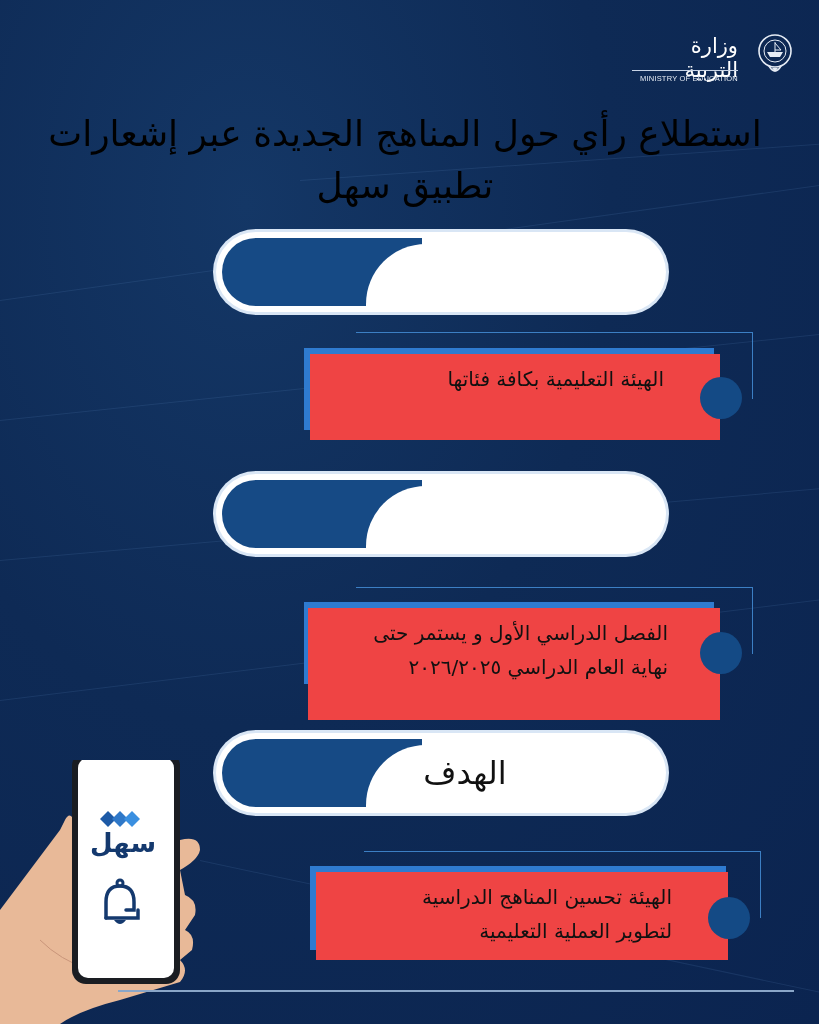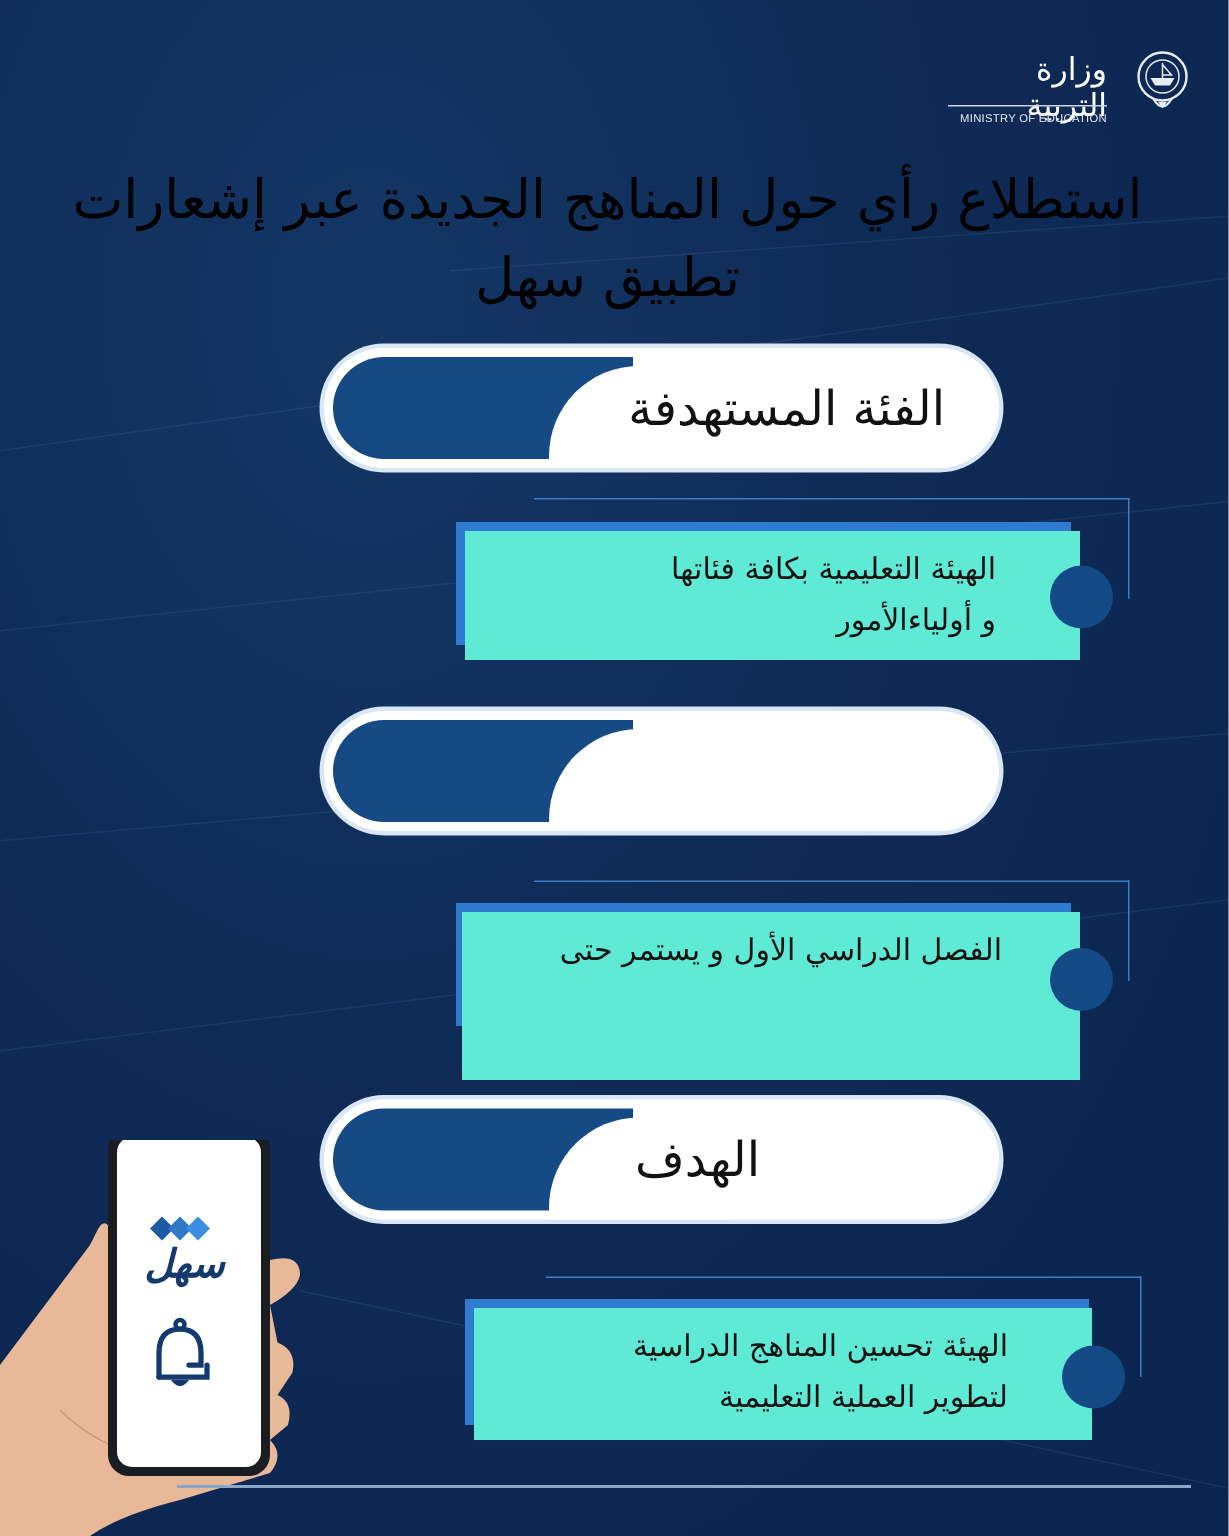--- a/index.html
+++ b/index.html
@@ -16,24 +16,24 @@
   .logo-en { position:absolute; right:58px; top:44px; color:#e6ecf5; font-size:7.5px; direction:ltr; letter-spacing:0.2px; white-space:nowrap; font-family:"Liberation Sans", sans-serif;margin-left:37px; }
   .emblem { position:absolute; right:0; top:2px; width:42px; height:46px; }
   .title { position:absolute; top:108px; left:40px; width:730px; text-align:center; color:#000000; font-size:36px; line-height:52px; font-weight:normal; }
   .pill { position:absolute; left:216px; width:450px; height:80px; border-radius:40px; background:#fff; box-shadow: 0 0 0 3px #d9e6f5; overflow:hidden; }
   .pill-blue { position:absolute; left:6px; top:6px; width:200px; height:68px; border-radius:34px 0 0 34px; background:#164a85; }
   .pill-curve { position:absolute; left:150px; top:12px; width:120px; height:100px; border-radius:60px 0 0 0; background:#fff; }
   .pill-text { position:absolute; right:36px; top:0; height:80px; line-height:80px; font-size:32px; color:#111; z-index:2; }
   .pill-text.center { right:0; left:0; text-align:center; padding-left:48px; }
   .frame { position:absolute; border:1.5px solid #3c7fc4; border-left:none; border-bottom:none; }
   .box-back { position:absolute; background:#2f7bd0; }
-  .box { position:absolute; background:#5eead4; }
+  .box { position:absolute; background:#ef4444; }
   .box-text { position:absolute; right:56px; top:8px; font-size:20px; color:#111; line-height:34px; text-align:right; }
   .dot { position:absolute; width:42px; height:42px; border-radius:50%; background:#144a85; }
-  .phone-hand { position:absolute; left:0; top:760px; width:210px; height:264px;font-style:italic; }
+  .phone-hand { position:absolute; left:0; top:760px; width:210px; height:264px; }
   .bottom-line { position:absolute; left:118px; top:990px; width:676px; height:1.5px; background:#8aa6c8; }
 </style>
 </head>
 <body>
 
 <div>
   <div class="bg-line" style="left:0;top:300px;width:900px;transform:rotate(-8deg)"></div>
   <div class="bg-line" style="left:0;top:420px;width:900px;transform:rotate(-6deg)"></div>
   <div class="bg-line" style="left:0;top:560px;width:900px;transform:rotate(-5deg)"></div>
   <div class="bg-line" style="left:0;top:700px;width:900px;transform:rotate(-7deg)"></div>
@@ -57,43 +57,42 @@
 
 <div class="title">
   <div>استطلاع رأي حول المناهج الجديدة عبر إشعارات</div>
   <div>تطبيق سهل</div>
 </div>
 
 <div>
   <div class="pill" style="top:232px">
     <div class="pill-blue"></div>
     <div class="pill-curve"></div>
-    <div class="pill-text">الفئة المستهدفة</div>
   </div>
   <div class="frame" style="left:356px;top:332px;width:396px;height:66px"></div>
   <div class="box-back" style="left:304px;top:348px;width:410px;height:82px"></div>
   <div class="box" style="left:310px;top:354px;width:410px;height:86px">
     <div class="box-text">
       <div>الهيئة التعليمية بكافة فئاتها</div>
-      <div>و أولياءالأمور</div>
     </div>
   </div>
   <div class="dot" style="left:700px;top:377px"></div>
 </div>
 
 <div>
   <div class="pill" style="top:474px">
     <div class="pill-blue"></div>
     <div class="pill-curve"></div>
   </div>
   <div class="frame" style="left:356px;top:587px;width:396px;height:66px"></div>
   <div class="box-back" style="left:304px;top:602px;width:410px;height:82px"></div>
   <div class="box" style="left:308px;top:608px;width:412px;height:112px">
     <div class="box-text" style="right:52px">
       <div>الفصل الدراسي الأول و يستمر حتى</div>
+      <div>نهاية العام الدراسي ٢٠٢٦/٢٠٢٥</div>
     </div>
   </div>
   <div class="dot" style="left:700px;top:632px"></div>
 </div>
 
 <div>
   <div class="pill" style="top:733px">
     <div class="pill-blue"></div>
     <div class="pill-curve"></div>
     <div class="pill-text center">الهدف</div>

